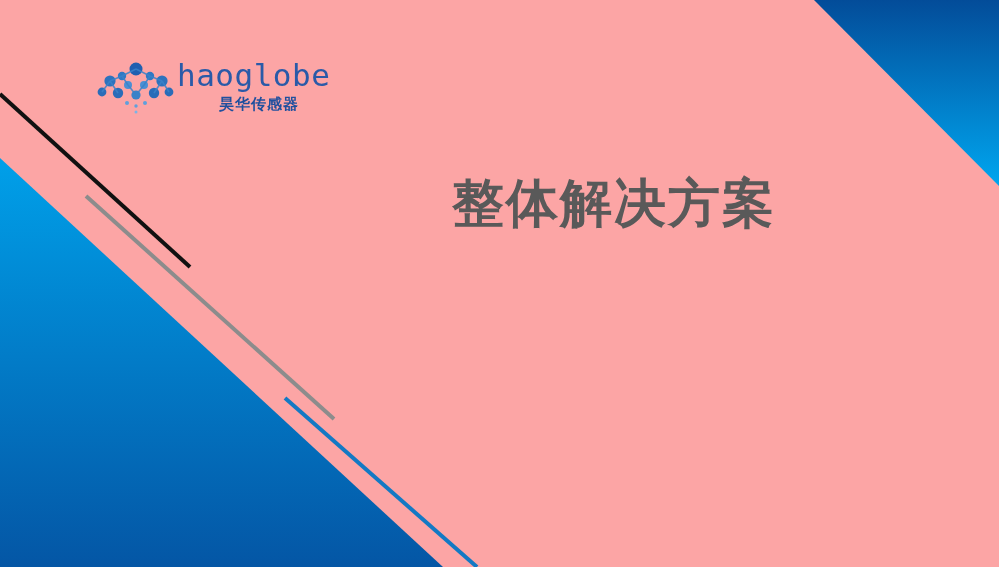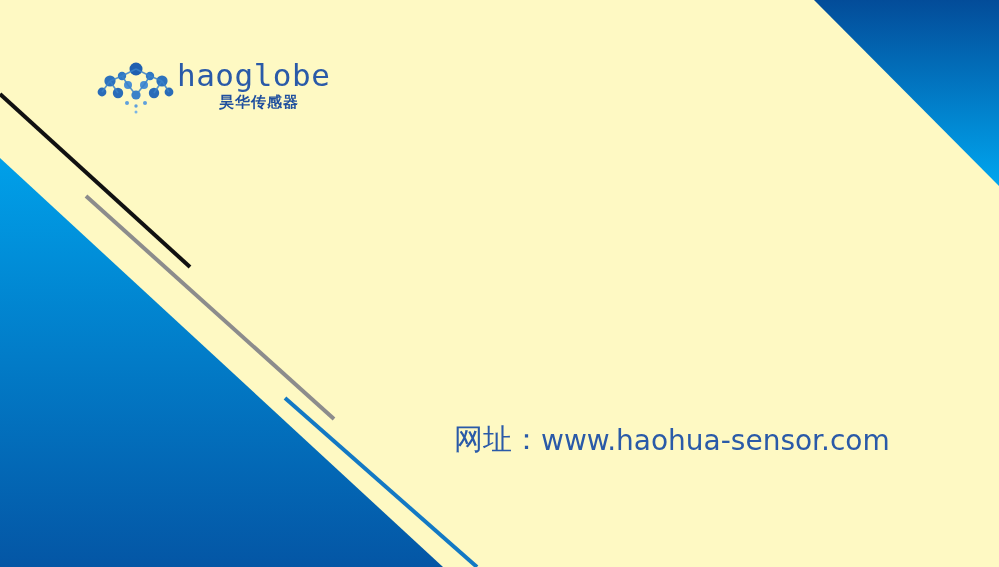--- a/index.html
+++ b/index.html
@@ -5,21 +5,21 @@
   html, body {
     margin: 0;
     padding: 0;
     background: #ffffff;
   }
   #slide {
     position: relative;
     width: 999px;
     height: 567px;
     overflow: hidden;
-    background: #fef9c3;
+    background: #fca5a5;
     font-family: "Liberation Sans", "DejaVu Sans", sans-serif;
   }
   
   #bg-shapes {
     position: absolute;
     left: 0; top: 0;
     width: 999px;
     height: 567px;
     display: block;
   }
@@ -46,21 +46,21 @@
     font-size: 31px;
     font-weight: 400;
     letter-spacing: 0.5px;
     color: #2a5aa8;
     line-height: 1;
   }
   #logo-sub {
     position: absolute;
     left: 122px;
     top: 38px;
-    font-family: Liberation Mono, monospace;
+    font-family: Liberation Sans, sans-serif;
     font-size: 15px;
     font-weight: 700;
     letter-spacing: 1px;
     color: #1f4f9e;
     line-height: 1;
   }
   
   #headline {
     position: absolute;
     left: 320px;
@@ -168,19 +168,17 @@
         <line x1="31" y1="23" x2="39" y2="33"></line>
         <line x1="47" y1="23" x2="39" y2="33"></line>
       </g>
     </svg>
 
     <div id="logo-wordmark">haoglobe</div>
     <div id="logo-sub">昊华传感器</div>
   </div>
 
   <div id="headline">
+    <div class="headline-line indent">整体解决方案</div>
   </div>
 
-  <div id="website">
-    <span id="website-label">网址：</span><span id="website-url">www.haohua-sensor.com</span>
-  </div>
 
 </div>
 
 </body></html>

